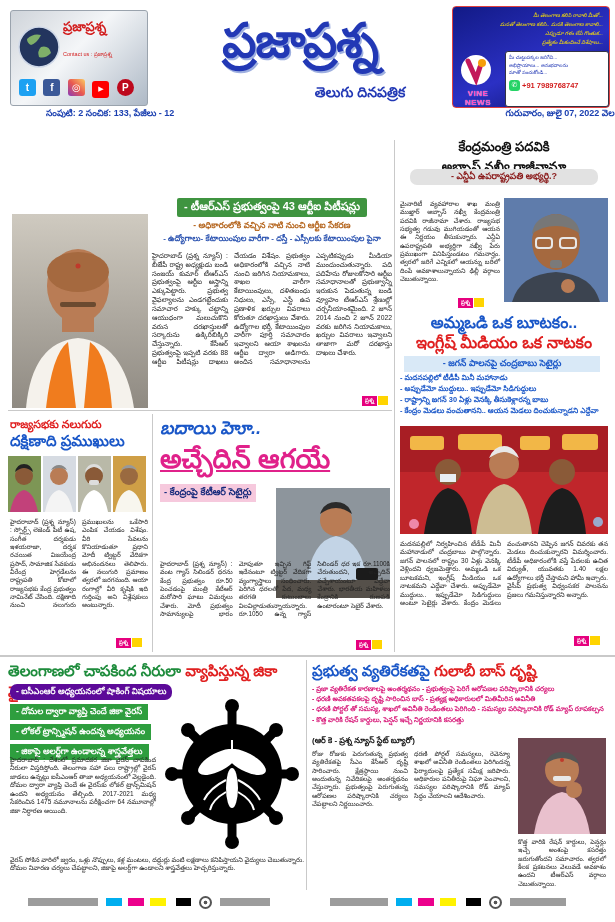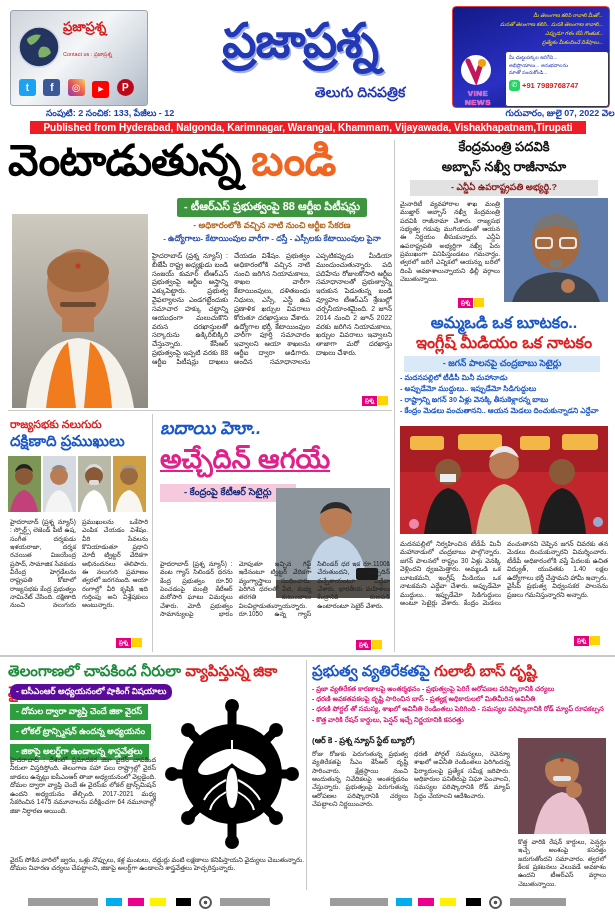--- a/index.html
+++ b/index.html
@@ -34,21 +34,21 @@
   .body-txt{font-size:6.8px;line-height:1.3;color:#222;text-align:justify;}
   .cols3{column-count:3;column-gap:6px;}
   .cols2{column-count:2;column-gap:6px;}
   .h-black{color:#111;font-size:13px;font-weight:bold;line-height:1.15;}
   .bar-gray{background:#e2e2e2;color:#8a1a1a;font-size:9px;font-weight:bold;padding:2px 0;}
   .h-blue{color:#1a57c8;font-weight:bold;}
   .h-red{color:#e02020;font-weight:bold;}
   .bar-lblue{background:#d9e9f7;color:#1a57c8;font-size:9px;font-weight:bold;padding:2px 0;}
   .blt-blue{color:#1a57c8;font-size:7.4px;font-weight:bold;line-height:1.5;}
   .h-mag{color:#e0218a;font-weight:bold;}
-  .bar-pink{background:#f6c9dd;color:#14287a;font-size:9.5px;font-weight:bold;padding:2px 24px;display:inline-block;text-align:center;}
+  .bar-pink{background:#f6c9dd;color:#14287a;font-size:9.5px;font-weight:bold;padding:2px 4px;display:inline-block;text-align:center;}
   .blt-mag{color:#d81b7a;font-size:7.4px;font-weight:bold;line-height:1.5;}
   .h-green{color:#1e8c3c;font-weight:bold;}
   .bar-purple{background:#5c0a99;color:#fff;font-size:8.5px;font-weight:bold;padding:2px 6px;display:inline-block;border-radius:7px;}
   .bar-green{background:#2e9e3e;color:#fff;font-size:8.5px;font-weight:bold;padding:2px 6px;display:inline-block;margin-top:2px;}
   .dateline{font-size:8px;font-weight:bold;color:#111;}
   .tag{position:absolute;display:flex;}
   .tag-m{background:#e6007e;color:#fff;font-size:5.5px;font-weight:bold;padding:1px 3px;}
   .tag-y{background:#ffd400;width:10px;height:9px;margin-left:1px;}
   .divider{background:#c9c9c9;}
   .cb{height:8px;display:flex;align-items:center;}
@@ -98,26 +98,21 @@
       <div>మాతో పంచుకోండి...</div>
       <div style="margin-top:3px;display:flex;align-items:center;gap:2px;">
         <span class="wa">✆</span>
         <span class="ad-phone">+91 7989768747</span>
       </div>
     </div>
   </div>
 
   <div class="abs issue" style="left:10px;top:108px;">సంపుటి: 2 సంచిక: 133, పేజీలు - 12</div>
   <div class="abs issue" style="left:420px;top:108px;width:188px;text-align:right;">గురువారం, జులై 07, 2022  వెల: 5 రూ/.</div>
-  <div class="abs red-strip c" style="left:30px;top:121px;width:556px;height:13px;">Published from Hyderabad, Nalgonda, Karimnagar, Warangal, Khammam, Vijayawada, Vishakhapatnam,Tirupati</div>
-
-  <div class="abs lead-h" style="left:8px;top:136px;width:386px;">
-    <span>వెంటాడుతున్న</span>
-    <span class="o">బండి</span>
-  </div>
+
 
   <svg class="abs" style="left:12px;top:214px;" width="136" height="194" viewBox="0 0 136 194">
     <rect width="136" height="194" fill="#b4afa6"></rect>
     <rect width="136" height="194" fill="url(#g0)"></rect>
     <defs>
         <linearGradient id="g0" x1="0" y1="0" x2="0" y2="1">
           <stop offset="0" stop-color="#cfcac0"></stop>
           <stop offset="1" stop-color="#8f8a82"></stop>
         </linearGradient>
       </defs>
@@ -125,40 +120,40 @@
     <ellipse cx="66" cy="58" rx="31" ry="20" fill="#a5693f"></ellipse>
     <rect x="50" y="100" width="32" height="18" fill="#b97c55"></rect>
     <path d="M14 194 Q20 128 66 124 Q112 128 122 194 Z" fill="#f5f2ec"></path>
     <path d="M34 194 Q40 140 56 128 L64 194 Z" fill="#f07c1e"></path>
     <path d="M100 194 Q96 140 78 128 L72 194 Z" fill="#f07c1e"></path>
     <circle cx="66" cy="52" r="2.5" fill="#c0392b"></circle>
     <rect x="48" y="88" width="36" height="5" rx="2" fill="#6b4a30"></rect>
   </svg>
 
   <div class="abs" style="left:152px;top:196px;width:240px;text-align:center;">
-    <div class="box-green">- టీఆర్ఎస్ ప్రభుత్వంపై 88 ఆర్టీఐ పిటీషన్లు</div>
+    <div class="box-green">- టీఆర్ఎస్ ప్రభుత్వంపై 43 ఆర్టీఐ పిటీషన్లు</div>
     <div class="sub-orange" style="margin-top:3px;">- అధికారంలోకి వచ్చిన నాటి నుంచి ఆర్టీఐ సేకరణ</div>
     <div class="sub-blue" style="margin-top:2px;">- ఉద్యోగాలు- కేటాయింపుల వారీగా - దస్తీ - ఎస్సీలకు కేటాయింపుల పైనా</div>
   </div>
 
   <div class="abs body-txt cols3" style="left:152px;top:252px;width:240px;height:152px;">హైదరాబాద్ (ప్రశ్న న్యూస్) : బీజేపీ రాష్ట్ర అధ్యక్షుడు బండి సంజయ్ కుమార్ టీఆర్ఎస్ ప్రభుత్వంపై ఆర్టీఐ అస్త్రాన్ని ఎక్కుపెట్టారు. ప్రభుత్వ వైఫల్యాలను ఎండగట్టేందుకు సమాచార హక్కు చట్టాన్ని ఆయుధంగా మలుచుకొని వరుస దరఖాస్తులతో సర్కారును ఉక్కిరిబిక్కిరి చేస్తున్నారు. కేసీఆర్ ప్రభుత్వంపై ఇప్పటి వరకు 88 ఆర్టీఐ పిటీషన్లు దాఖలు చేయడం విశేషం. ప్రభుత్వం అధికారంలోకి వచ్చిన నాటి నుంచి జరిగిన నియామకాలు, శాఖల వారీగా కేటాయింపులు, దళితబంధు నిధులు, ఎస్సీ, ఎస్టీ ఉప ప్రణాళిక ఖర్చుల వివరాలు కోరుతూ దరఖాస్తులు వేశారు. ఉద్యోగాల భర్తీ, కేటాయింపుల వారీగా పూర్తి సమాచారం ఇవ్వాలని ఆయా శాఖలను ఆర్టీఐ ద్వారా అడిగారు. అందిన సమాధానాలను ఎప్పటికప్పుడు మీడియా ముందుంచుతున్నారు. పది పదిహేను రోజులకోసారి ఆర్టీఐ సమాధానాలతో ప్రభుత్వాన్ని ఇరుకున పెడుతున్న బండి వ్యూహం టీఆర్ఎస్ శ్రేణుల్లో చర్చనీయాంశమైంది. 2 జూన్ 2014 నుంచి 2 జూన్ 2022 వరకు జరిగిన నియామకాలు, ఖర్చుల వివరాలు ఇవ్వాలని తాజాగా మరో దరఖాస్తు దాఖలు చేశారు.</div>
   <div class="tag" style="left:362px;top:396px;">
     <span class="tag-m">ప్రశ్న</span>
       <span class="tag-y"></span>
   </div>
 
   <div class="abs divider" style="left:394px;top:140px;width:1px;height:512px;"></div>
   <div class="abs divider" style="left:8px;top:410px;width:384px;height:1px;"></div>
   <div class="abs divider" style="left:152px;top:414px;width:1px;height:238px;"></div>
   <div class="abs divider" style="left:0px;top:655px;width:615px;height:2px;"></div>
   <div class="abs divider" style="left:306px;top:660px;width:1px;height:230px;"></div>
 
   <div class="abs h-black c" style="left:400px;top:140px;width:208px;">కేంద్రమంత్రి పదవికి</div>
   <div class="abs h-black c" style="left:400px;top:160px;width:208px;">అబ్బాస్ నఖ్వీ రాజీనామా</div>
-  <div class="abs bar-gray c" style="left:410px;top:180px;width:188px;">- ఎన్డీఏ ఉపరాష్ట్రపతి అభ్యర్థి.?</div>
+  <div class="abs bar-gray c" style="left:410px;top:169px;width:188px;border-radius:7px;">- ఎన్డీఏ ఉపరాష్ట్రపతి అభ్యర్థి.?</div>
   <div class="abs body-txt" style="left:400px;top:200px;width:100px;height:106px;font-size:6.4px;">మైనారిటీ వ్యవహారాల శాఖ మంత్రి ముఖ్తార్ అబ్బాస్ నఖ్వీ కేంద్రమంత్రి పదవికి రాజీనామా చేశారు. రాజ్యసభ సభ్యత్వ గడువు ముగియడంతో ఆయన ఈ నిర్ణయం తీసుకున్నారు. ఎన్డీఏ ఉపరాష్ట్రపతి అభ్యర్థిగా నఖ్వీ పేరు ప్రముఖంగా వినిపిస్తుండటం గమనార్హం. త్వరలో జరిగే ఎన్నికలో ఆయన్ను బరిలో దింపే అవకాశాలున్నాయని ఢిల్లీ వర్గాలు చెబుతున్నాయి.</div>
   <svg class="abs" style="left:504px;top:198px;" width="104" height="104" viewBox="0 0 104 104">
     <rect width="104" height="104" fill="#5f7cab"></rect>
     <ellipse cx="52" cy="44" rx="24" ry="28" fill="#a5693f"></ellipse>
     <path d="M28 36 Q30 18 52 16 Q74 18 76 36 Q66 28 52 28 Q38 28 28 36Z" fill="#777"></path>
     <rect x="32" y="40" width="16" height="10" rx="3" fill="none" stroke="#e8e8e8" stroke-width="2"></rect>
     <rect x="56" y="40" width="16" height="10" rx="3" fill="none" stroke="#e8e8e8" stroke-width="2"></rect>
     <rect x="46" y="62" width="12" height="8" rx="3" fill="#7a7a7a"></rect>
     <path d="M8 104 Q16 76 52 74 Q88 76 96 104 Z" fill="#3c4450"></path>
     <circle cx="64" cy="88" r="7" fill="#b97c55"></circle>

